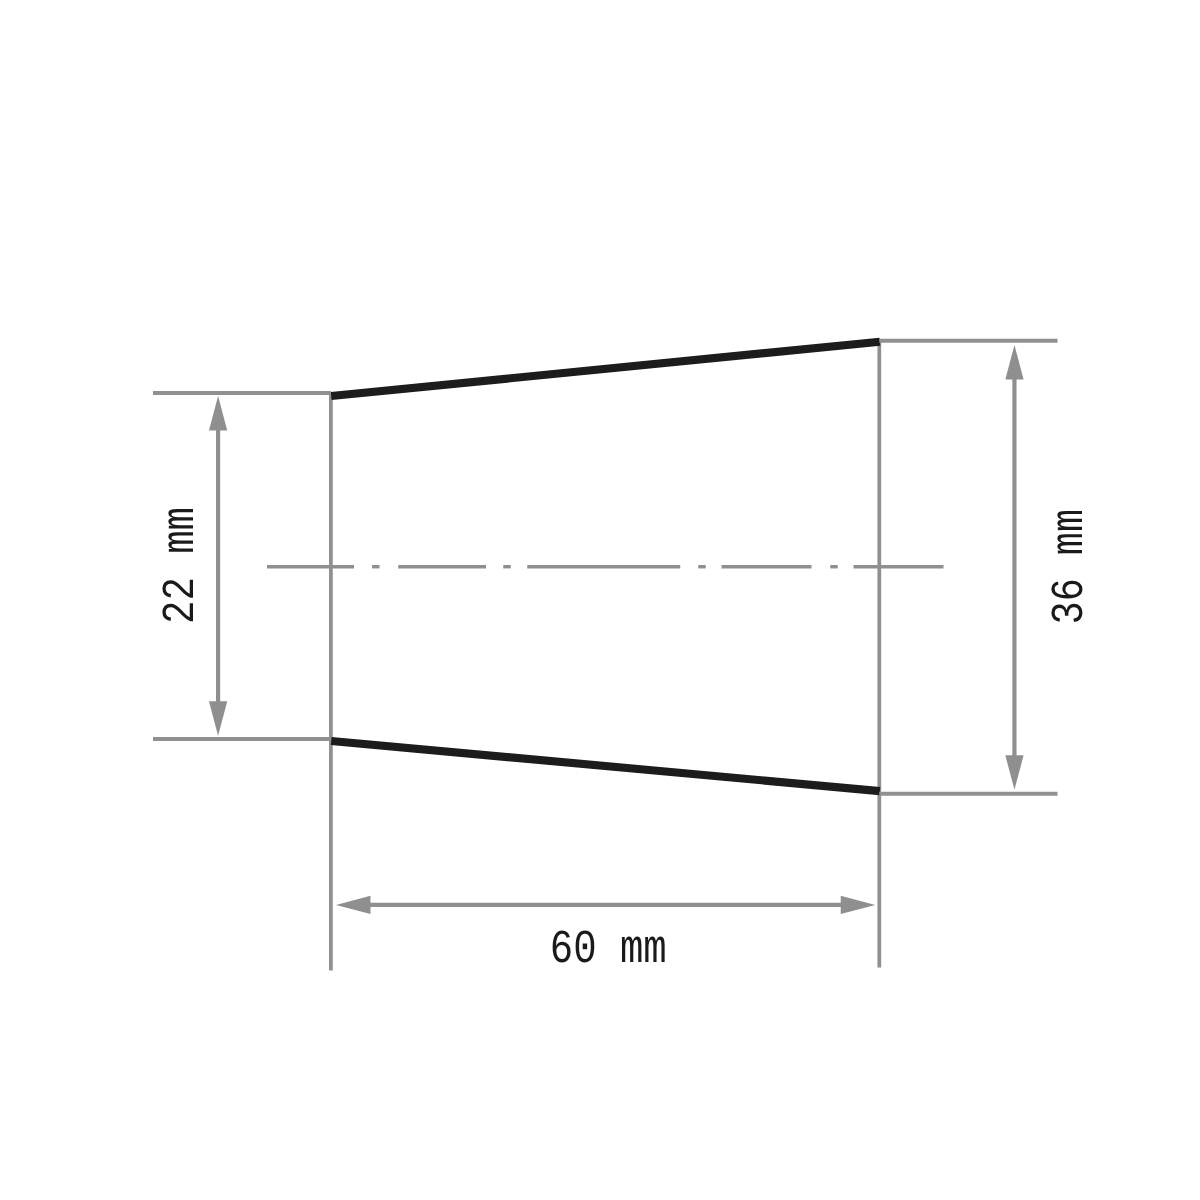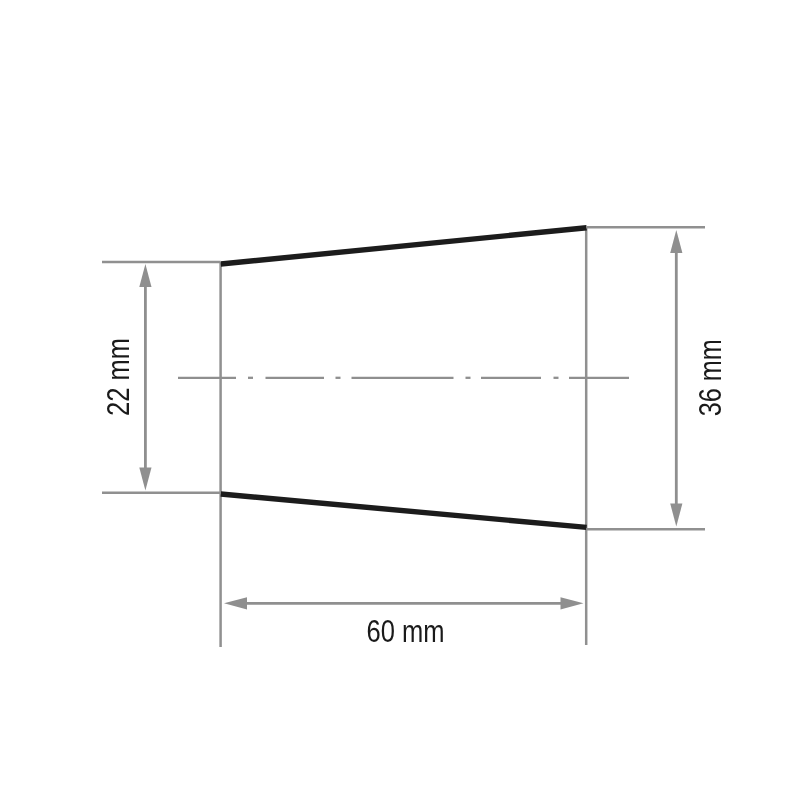--- a/index.html
+++ b/index.html
@@ -1,17 +1,17 @@
 <!DOCTYPE html>
 <html><head>
 <meta charset="utf-8">
 <style>
 html,body{margin:0;padding:0;background:#ffffff;}
 .page{position:relative;width:800px;height:800px;background:#ffffff;overflow:hidden;
-font-family:Liberation Sans, sans-serif;}
+font-family:Liberation Mono, monospace;}
 </style>
 </head>
 <body>
 
 <div class="page">
 <svg width="800" height="800" viewBox="0 0 800 800" xmlns="http://www.w3.org/2000/svg">
 
   <line x1="220.6" y1="262" x2="220.6" y2="647" stroke="#909090" stroke-width="2.5"></line>
 
   <line x1="586.2" y1="227" x2="586.2" y2="645" stroke="#909090" stroke-width="2.5"></line>

